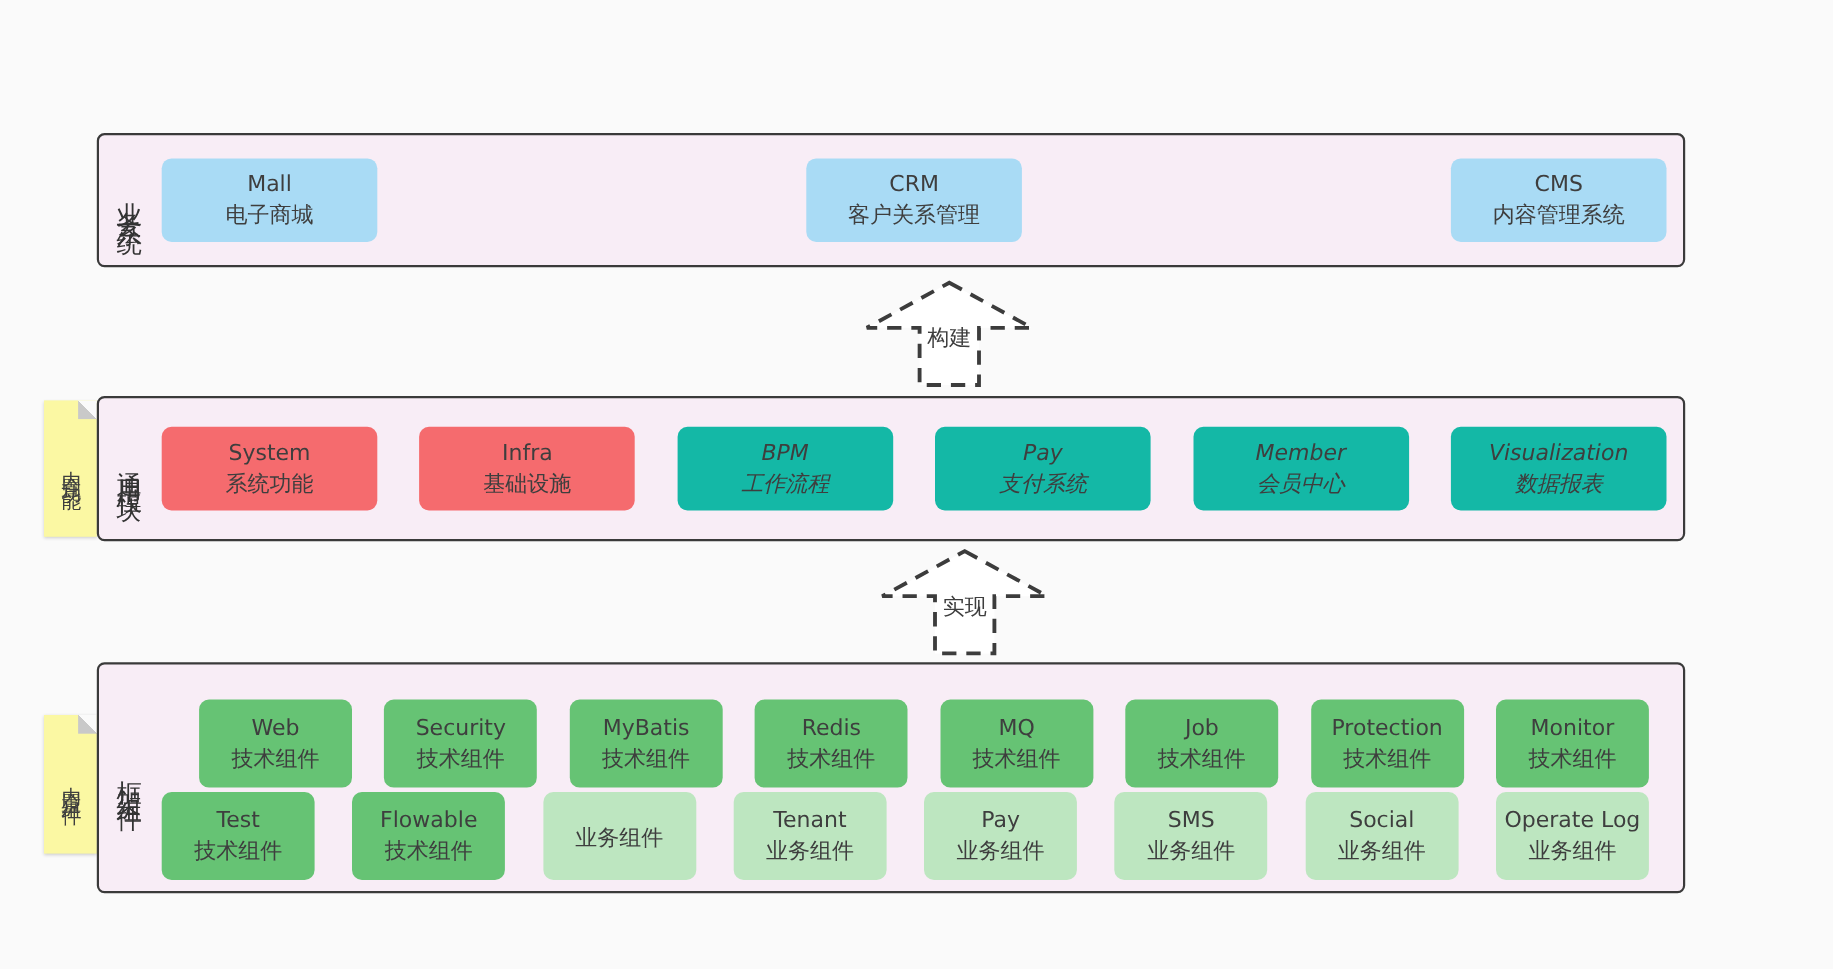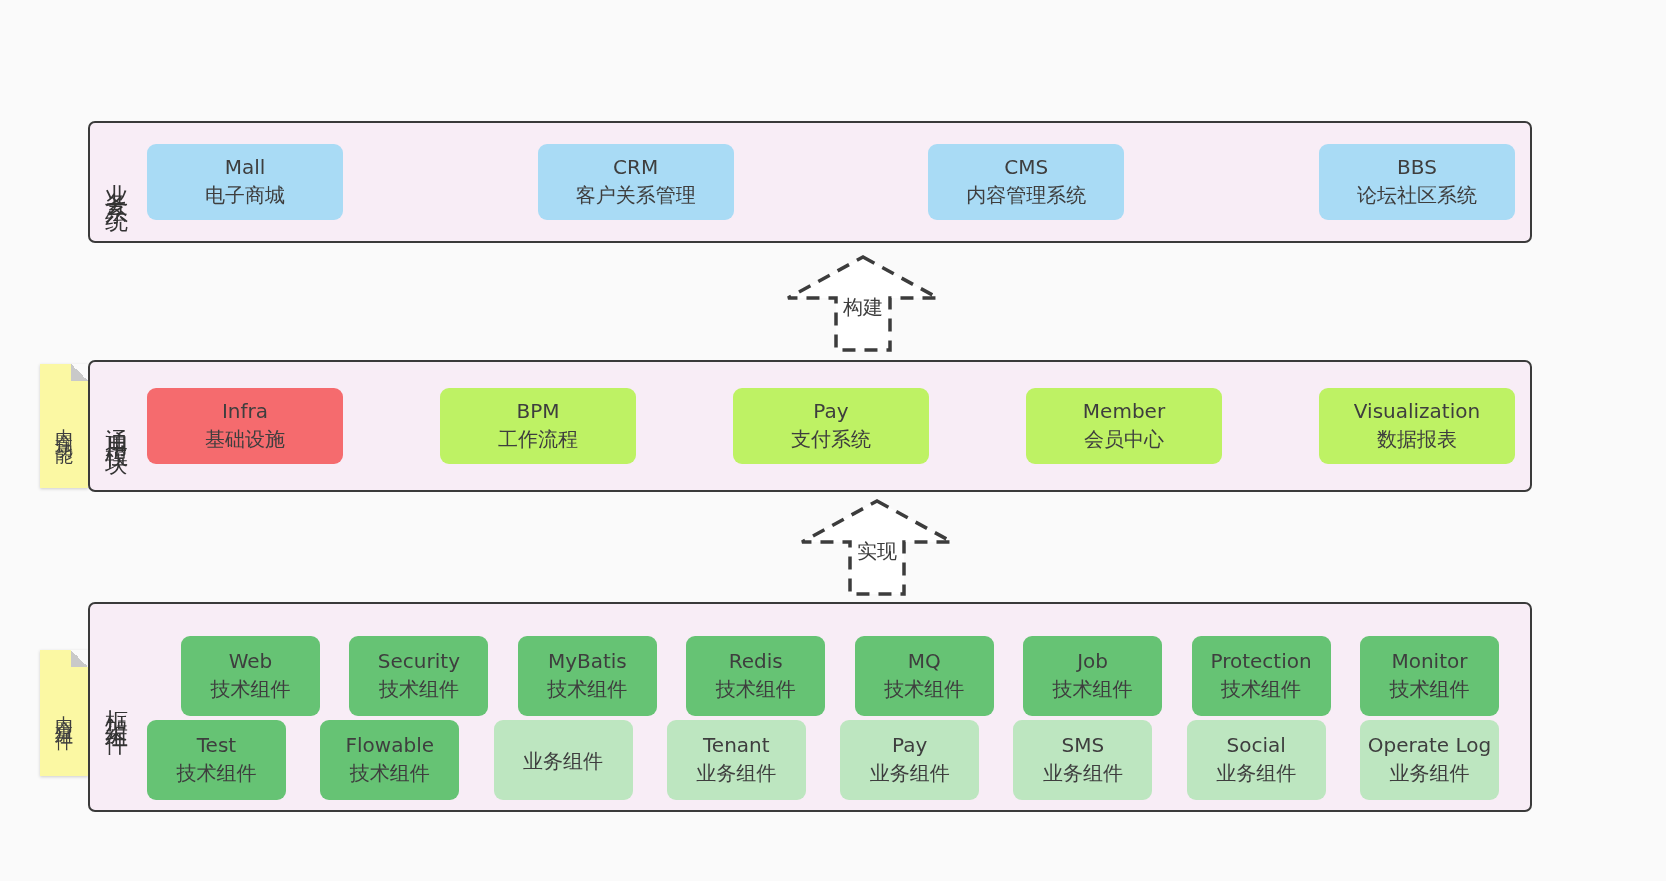--- a/index.html
+++ b/index.html
@@ -24,21 +24,21 @@
   #components-row-2 { top:116px; right:31px; }
 
   .box { border-radius:9px; display:flex; flex-direction:column; align-items:center;
          justify-content:center; text-align:center; color:#3e3e3e; padding:2px 4px; }
   .box .en { font-size:20px; line-height:1.18; }
   .box .cn { font-size:20px; line-height:1.25; margin-top:3px; }
   .w6 { width:196px; height:76px; }
   .w8 { width:139px; height:80px; }
   .blue { background:#a9dbf5; }
   .red  { background:#f56b6e; }
-  .pink { background:#bef264; }
+  .pink { background:#14b8a6;font-style:italic; }
   .green { background:#66c374; }
   .green-light { background:#bde6c0; }
 
   .note { position:absolute; width:48px; background:#fbf8a3;
           box-shadow:0 1px 3px rgba(0,0,0,.18);
           display:flex; align-items:center; justify-content:center; }
   #note-modules    { left:40px; top:364px; height:124px; }
   #note-components { left:40px; top:650px; height:126px; }
   .note .fold { position:absolute; top:0; right:0; width:17px; height:17px;
                 background:linear-gradient(to bottom left,#fafafa 0 50%,#c9c9c9 50% 100%); }
@@ -65,43 +65,43 @@
         <div class="cn">电子商城</div>
       </div>
       <div class="box w6 blue">
         <div class="en">CRM</div>
         <div class="cn">客户关系管理</div>
       </div>
       <div class="box w6 blue">
         <div class="en">CMS</div>
         <div class="cn">内容管理系统</div>
       </div>
-      <div class="box w6 blue">
-        <div class="en">BBS</div>
-        <div class="cn">论坛社区系统</div>
-      </div>
     </div>
   </div>
 
   <div class="arrow" id="arrow-build">
     <svg viewBox="0 0 170 100">
       <polygon points="85,3 160,44 112,44 112,96 58,96 58,44 10,44" fill="#ffffff" stroke="#3c3c3c" stroke-width="3.5" stroke-dasharray="13 9"></polygon>
     </svg>
     <div class="lbl">构建</div>
   </div>
 
   <div class="note" id="note-modules">
     <div class="fold"></div>
     <div class="txt">内置功能</div>
   </div>
 
   <div class="container" id="layer-modules">
     <div class="v-label">通用模块</div>
     <div class="box-row row-center">
       <div class="box w6 red">
+        <div class="en">System</div>
+        <div class="cn">系统功能</div>
+      </div>
+      <div class="box w6 red">
         <div class="en">Infra</div>
         <div class="cn">基础设施</div>
       </div>
       <div class="box w6 pink">
         <div class="en">BPM</div>
         <div class="cn">工作流程</div>
       </div>
       <div class="box w6 pink">
         <div class="en">Pay</div>
         <div class="cn">支付系统</div>

